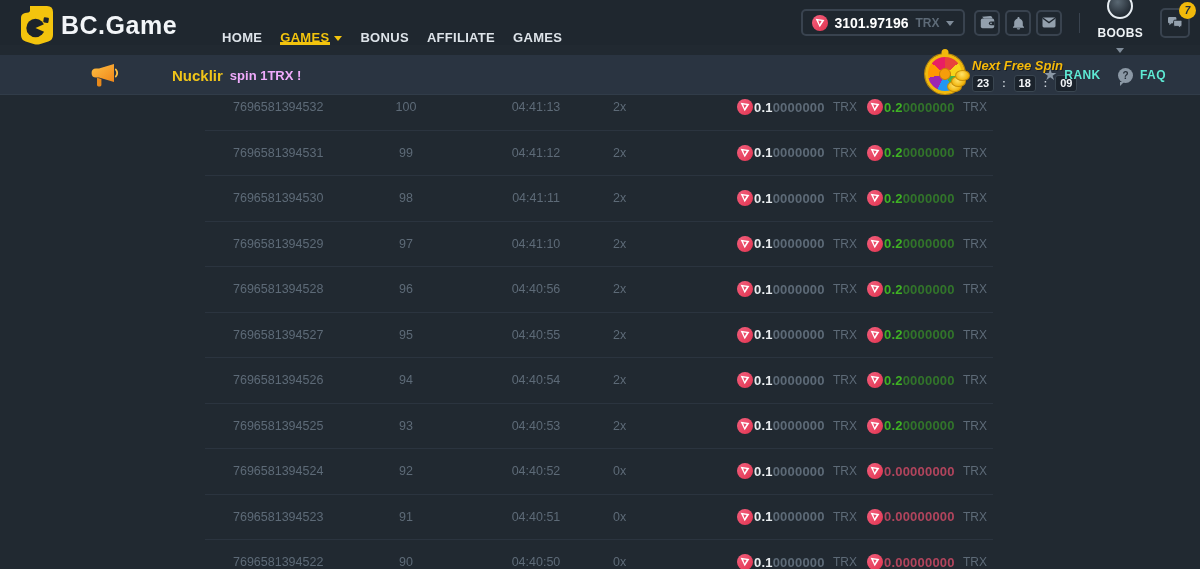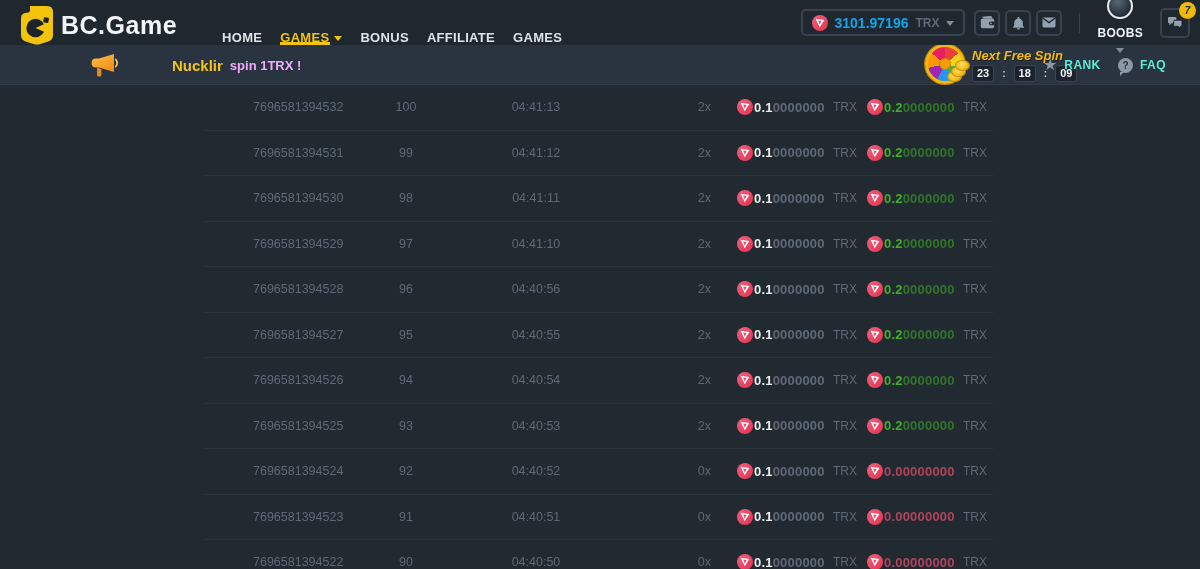--- a/index.html
+++ b/index.html
@@ -36,21 +36,21 @@
     border-left:4px solid transparent; border-right:4px solid transparent;
     border-top:5px solid currentColor; margin-top:1px;
   }
   .caret.gray { color:#7f8c99; }
 
   .nav-right { position:absolute; right:10px; top:0; height:45px; display:flex; align-items:center; gap:5px; }
   .balance-pill {
     height:27px; display:flex; align-items:center; gap:7px;
     border:2px solid #39434f; border-radius:5px; padding:0 9px; cursor:pointer; margin-right:4px;
   }
-  .balance-amount { font-size:14px; font-weight:700; color:#0ea5e9; }
+  .balance-amount { font-size:14px; font-weight:700; color:#ffffff; }
   .balance-cur { font-size:12px; font-weight:700; color:#5d6a77; }
   .trx-coin {
     width:16px; height:16px; border-radius:50%; flex:none;
     background:linear-gradient(135deg,#f4607e,#e13450);
     display:flex; align-items:center; justify-content:center;
   }
   .trx-coin svg { display:block; }
 
   .icon-btn {
     width:26px; height:26px; border:2px solid #39434f; border-radius:5px; background:transparent;
@@ -66,21 +66,21 @@
   .username { font-size:12px; font-weight:700; color:#eef2f5; letter-spacing:.3px; }
   .chat-btn { margin-left:12px; width:30px; height:30px; }
   .badge {
     position:absolute; top:-8px; right:-8px; width:17px; height:17px; border-radius:50%;
     background:#f0b90b; color:#23303c; font-size:10px; font-weight:700; font-style:italic;
     display:flex; align-items:center; justify-content:center;
   }
 
   
   .announce {
-    position:absolute; top:45px; left:0; right:0; height:40px;
+    position:absolute; top:55px; left:0; right:0; height:40px;
     background:#2a3441; border-bottom:1px solid #313c49; z-index:4;
   }
   .announce-left { position:absolute; left:88px; top:0; height:40px; display:flex; align-items:center; cursor:pointer; }
   .announce-highlight { font-size:15px; font-weight:700; color:#f0c419; margin-left:52px; }
   .announce-msg { font-size:13px; font-weight:700; color:#f0abfc; margin-left:7px; }
 
   .wheel {
     position:absolute; left:925px; top:-1px; width:40px; height:40px; border-radius:50%;
     background:conic-gradient(#e8413c 0 51deg,#f7d21a 51deg 103deg,#44b04b 103deg 154deg,
       #2196f3 154deg 206deg,#9c27b0 206deg 257deg,#ff9800 257deg 309deg,#e91e63 309deg 360deg);
@@ -119,24 +119,24 @@
   }
   .q-circle::after {
     content:""; position:absolute; bottom:-3px; left:2px; width:0; height:0;
     border-left:4px solid #8b98a5; border-bottom:4px solid transparent;
   }
 
   
   .bets-panel { position:absolute; left:205px; top:85px; width:788px; }
   .row { position:relative; height:45.5px; border-bottom:1px solid #2b343f; cursor:pointer; }
   .c { position:absolute; top:50%; transform:translateY(-50%); font-size:12.5px; color:#5d6a77; white-space:nowrap; }
-  .c-id   { left:28px;margin-left:20px; }
+  .c-id   { left:28px; }
   .c-num  { left:170px; width:62px; text-align:center; }
   .c-time { left:272px; width:118px; text-align:center; }
-  .c-mult { left:408px; width:98px; text-align:right; }
+  .c-mult { left:408px; width:98px; text-align:left; }
   .c-bet, .c-profit { display:flex; align-items:center; gap:1px; }
   .c-bet  { left:532px; }
   .c-profit { left:662px; }
   .c-btrx { left:628px; font-size:12px; }
   .c-ptrx { left:758px; font-size:12px; }
   .amt { font-size:13px; font-weight:700; letter-spacing:.2px; }
   .amt .main { color:#e9edf0; }
   .amt .sub  { color:#5d6a77; }
   .amt.win .main { color:#3fb224; }
   .amt.win .sub  { color:rgba(63,178,36,.55); }

